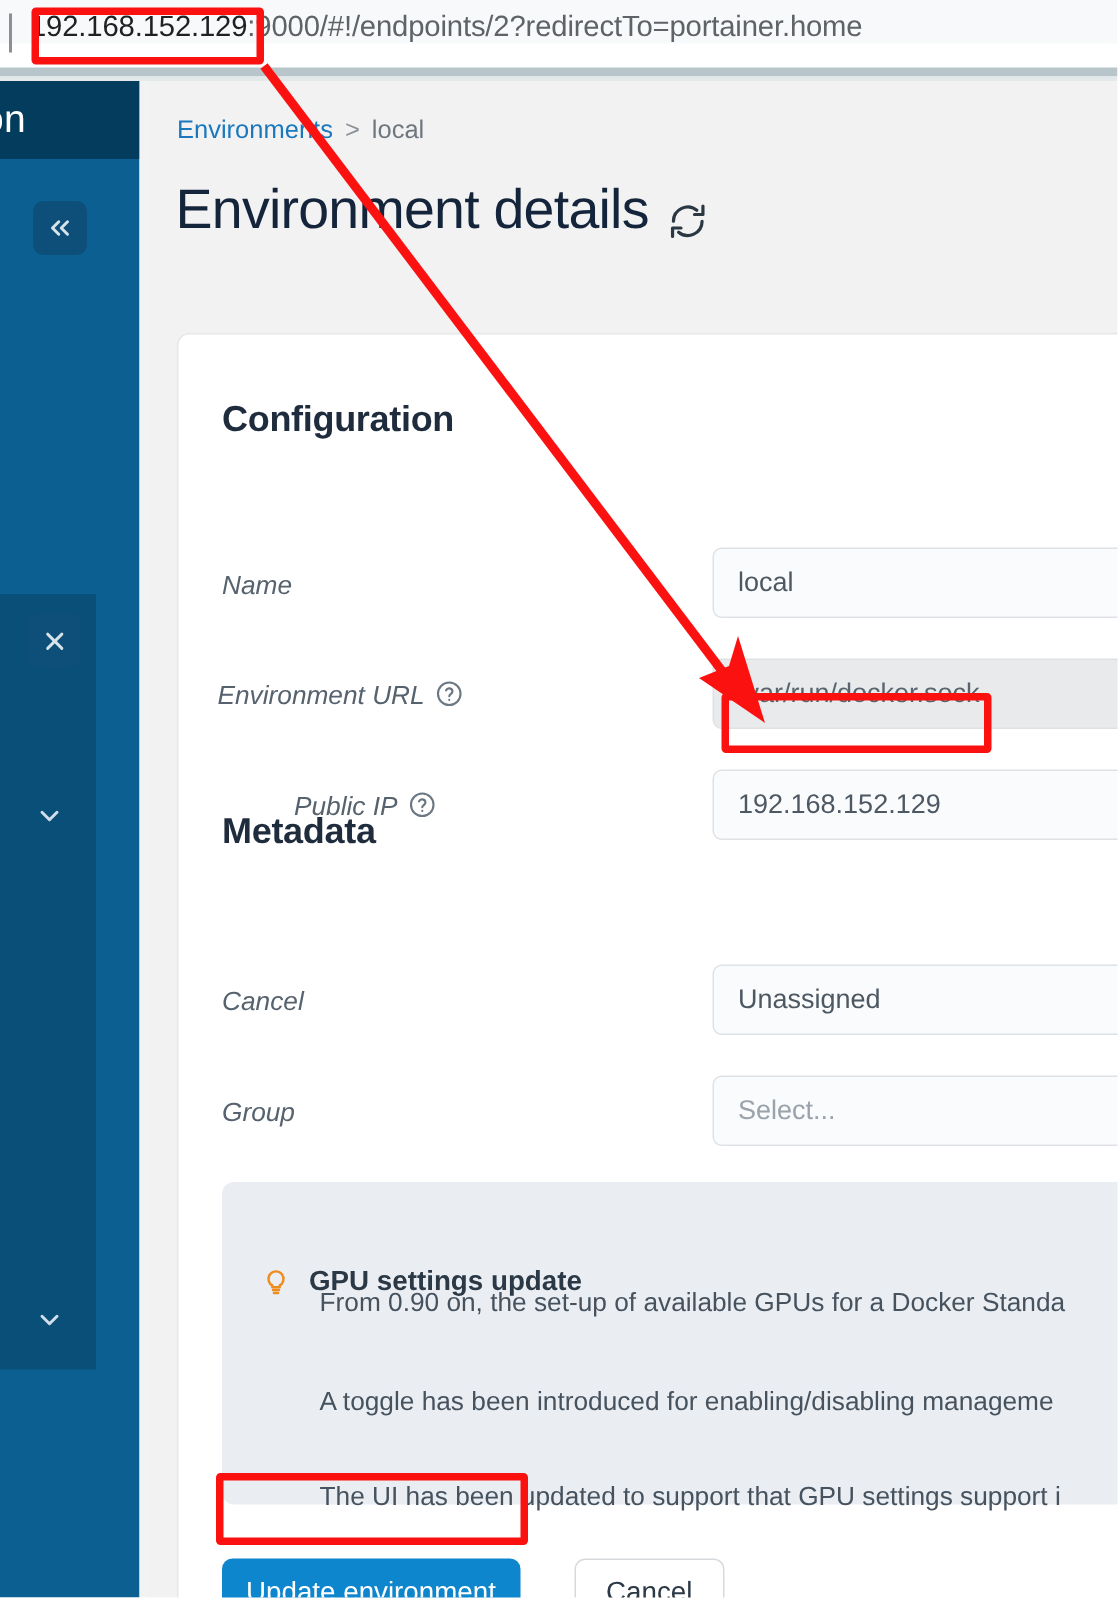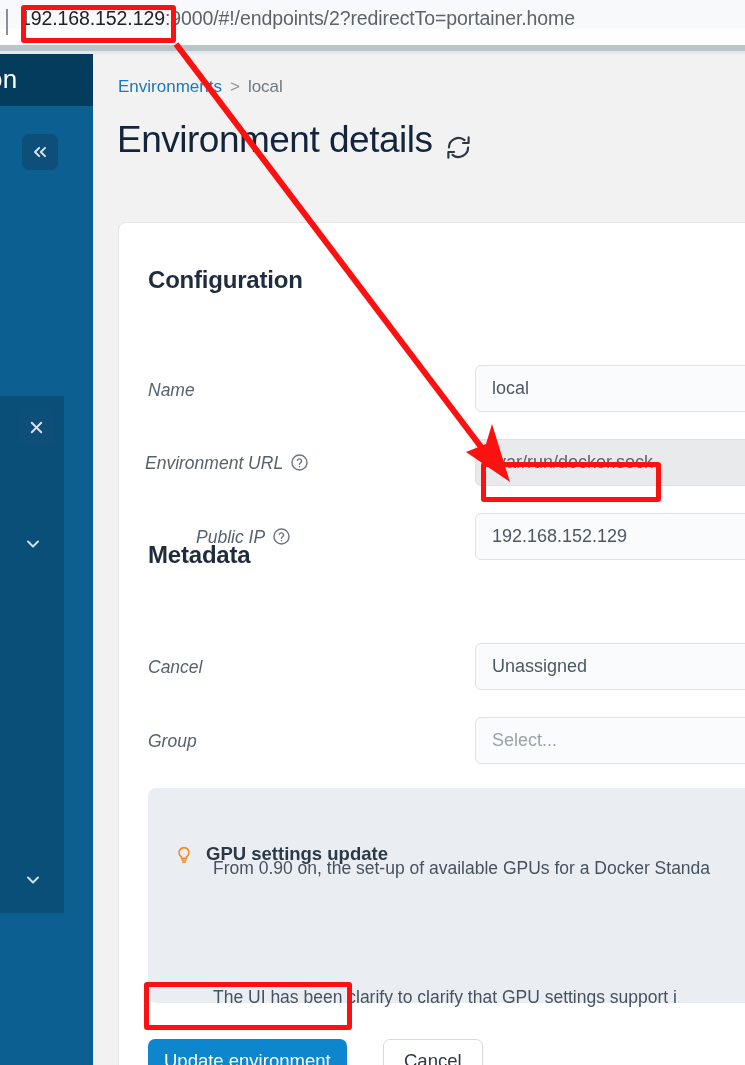--- a/index.html
+++ b/index.html
@@ -425,21 +425,22 @@
         <span id="bulb-icon">
           <svg width="20" height="22" viewBox="0 0 24 24" fill="none" stroke="currentColor" stroke-width="1.9" stroke-linecap="round" stroke-linejoin="round">
             <path d="M9 15.5a6 6 0 1 1 6 0v1.5H9z"></path>
             <line x1="9.6" y1="19.2" x2="14.4" y2="19.2"></line>
             <line x1="10.3" y1="21.6" x2="13.7" y2="21.6"></line>
           </svg>
         </span>
         <span id="gpu-head-text">GPU settings update</span>
       </div>
       <div id="gpu-l1" class="gpu-line">From 0.90 on, the set-up of available GPUs for a Docker Standa</div>
-      <div id="gpu-l3" class="gpu-line">The UI has been clarify to clarify that GPU settings support i</div>
+      <div id="gpu-l2" class="gpu-line">A toggle has been introduced for enabling/disabling manageme</div>
+      <div id="gpu-l3" class="gpu-line">The UI has been updated to support that GPU settings support i</div>
     </div>
 
     <button id="btn-update">Update environment</button>
     <button id="btn-cancel">Cancel</button>
   </div>
 
 </div>
 
 <div id="redbox-url" class="redbox"></div>
 <div id="redbox-ip" class="redbox"></div>

